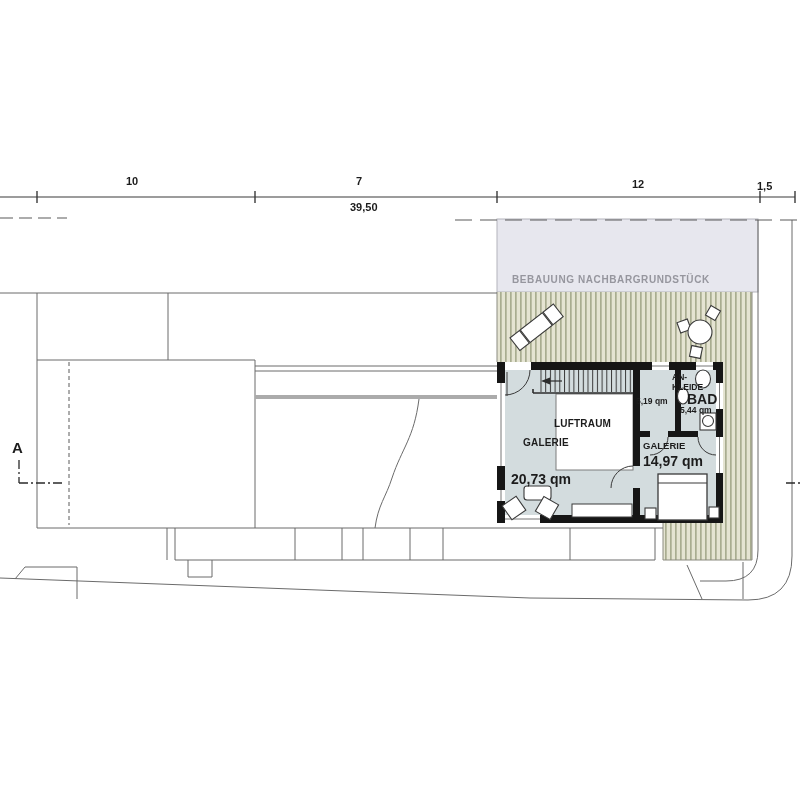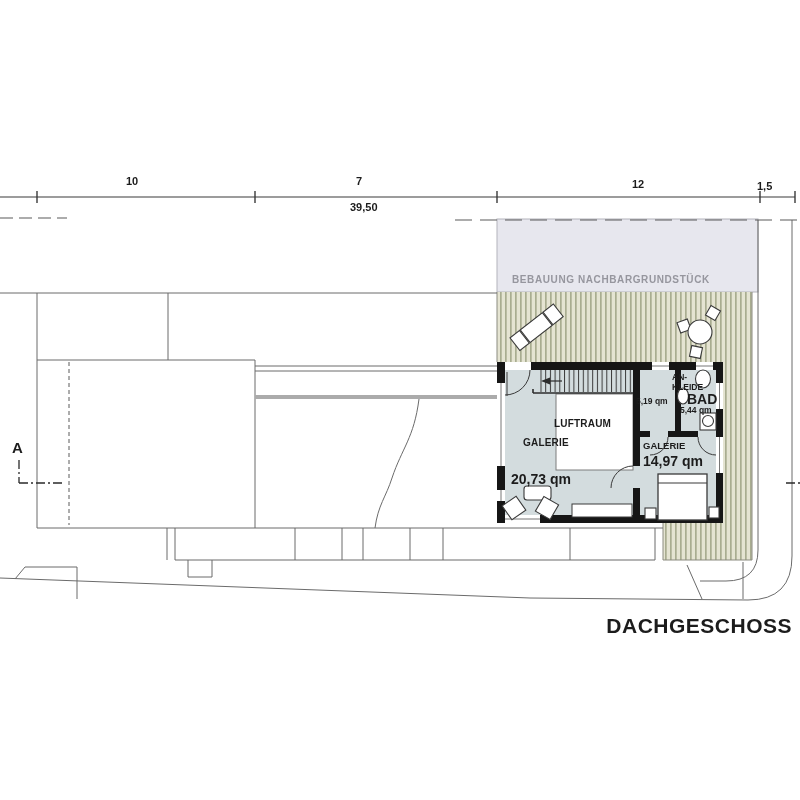--- a/index.html
+++ b/index.html
@@ -212,15 +212,14 @@
 
 <div class="lbl small wrap" style="left:672px;top:372px;width:40px;">AN-KLEIDE</div>
 <div class="lbl small" style="left:636px;top:396px;">5,19 qm</div>
 
 <div class="lbl room-area" style="left:687px;top:391px;">BAD</div>
 <div class="lbl small" style="left:680px;top:405px;">5,44 qm</div>
 
 <div class="lbl room-area ctr" style="left:643px;top:440px;width:64px;font-size:9.5px;">GALERIE</div>
 <div class="lbl room-area ctr" style="left:643px;top:453px;width:64px;">14,97 qm</div>
 
-<div class="lbl title-lbl" style="left:600px;top:614px;width:192px;text-align:right;">DACHGESCHOSS</div>
 
 </div>
 
 </body></html>

